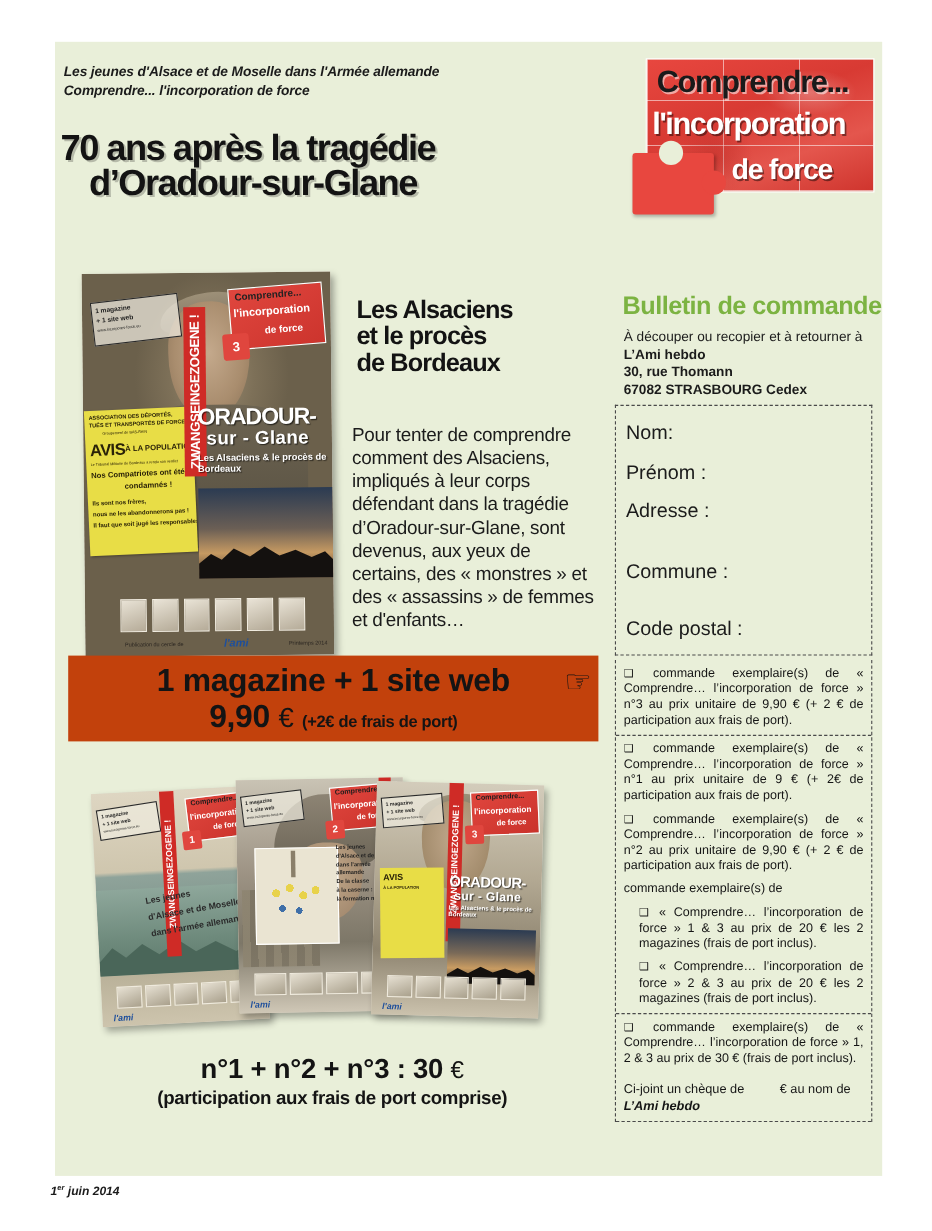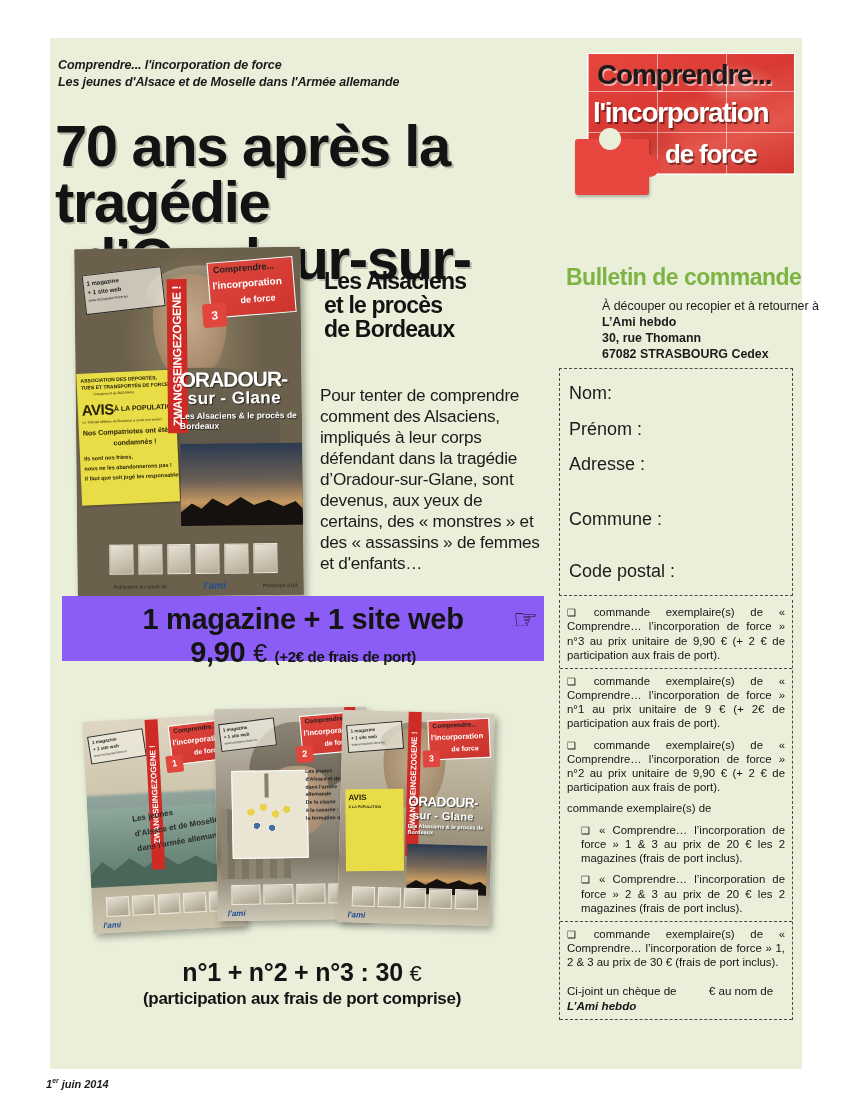--- a/index.html
+++ b/index.html
@@ -41,21 +41,21 @@
     color: #1b1b1b;
     letter-spacing: -0.1px;
   }
 
   
   .headline {
     position: absolute;
     left: 55px; top: 118px;
     width: 510px;
     font-weight: bold;
-    font-size: 58px;
+    font-size: 33px;
     line-height: 0.97;
     letter-spacing: -1.4px;
     color: #131313;
     text-shadow: 2px 2px 0 rgba(0,0,0,0.22);
   }
   .headline .l2 { display: block; padding-left: 26px; }
 
   
   .logo {
     position: absolute;
@@ -327,22 +327,22 @@
     font-size: 17.2px;
     line-height: 1.22;
     color: #1b1b1b;
     letter-spacing: -0.25px;
   }
 
   
   .banner {
     position: absolute;
     left: 62px; top: 596px;
-    width: 482px; height: 65px;
-    background: #8b5cf6;
+    width: 482px; height: 78px;
+    background: #c2410c;
   }
   .banner .l1 {
     position: absolute;
     left: 0; top: 7px;
     width: 100%;
     text-align: center;
     font-weight: bold;
     font-size: 29px;
     letter-spacing: -0.3px;
     color: #141414;
@@ -629,21 +629,20 @@
     color: #7cb342;
     letter-spacing: -0.5px;
   }
   .bul-addr {
     position: absolute;
     left: 567px; top: 298px;
     width: 235px;
     font-size: 12.4px;
     line-height: 1.3;
     color: #1b1b1b;
-    margin-left: 35px;
   }
   .bul-addr .b { font-weight: bold; }
 
   .formbox {
     position: absolute;
     left: 559px; top: 368px;
     width: 234px; height: 228px;
     border: 1px dashed #4a4a4a;
     box-sizing: border-box;
   }
@@ -714,22 +713,22 @@
   sup { font-size: 0.62em; vertical-align: super; }
 </style>
 </head>
 <body>
 
 <div class="page">
 
   <div class="green-panel"></div>
 
   <div class="kicker">
+    <div>Les jeunes d'Alsace et de Moselle dans l'Armée allemande</div>
     <div>Comprendre... l'incorporation de force</div>
-    <div>Les jeunes d'Alsace et de Moselle dans l'Armée allemande</div>
   </div>
 
   <div class="headline">
     <span>70 ans après la tragédie</span>
     <span class="l2">d’Oradour-sur-Glane</span>
   </div>
 
   <div class="logo">
     <div class="tiles"></div>
     <span class="logo-t1">Comprendre...</span>

